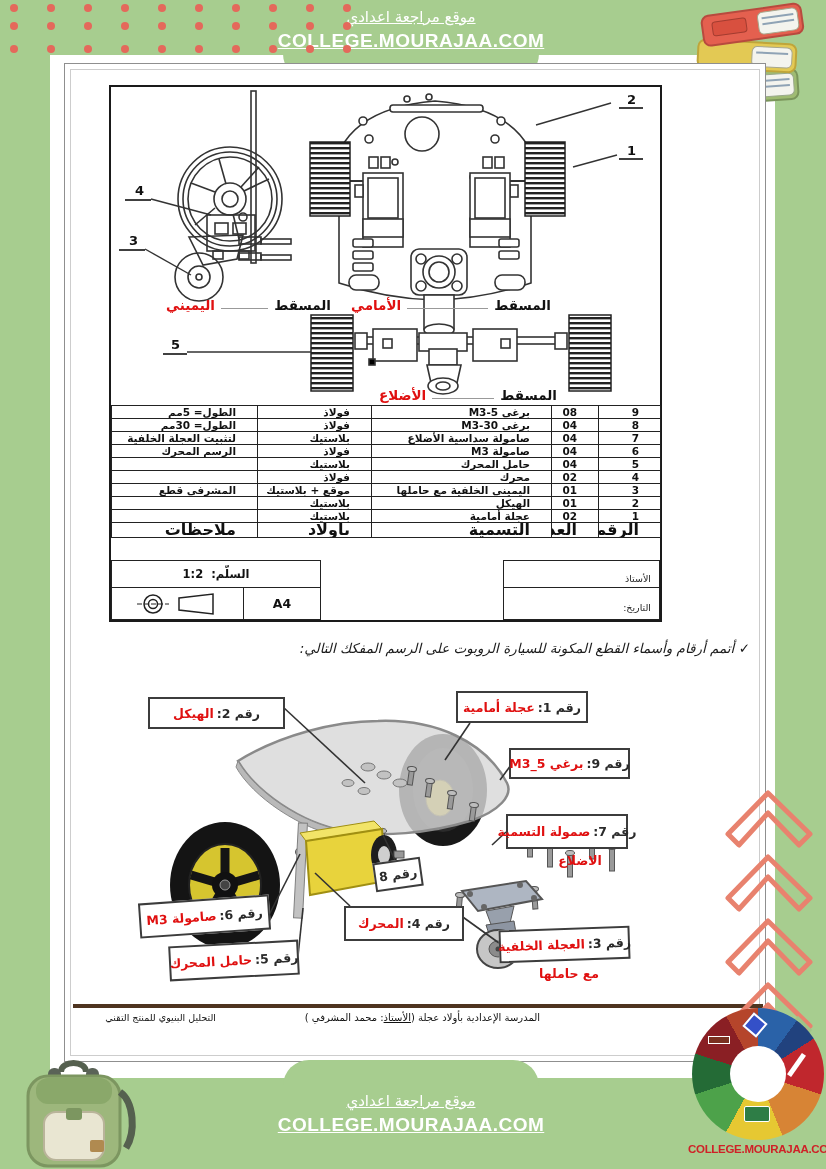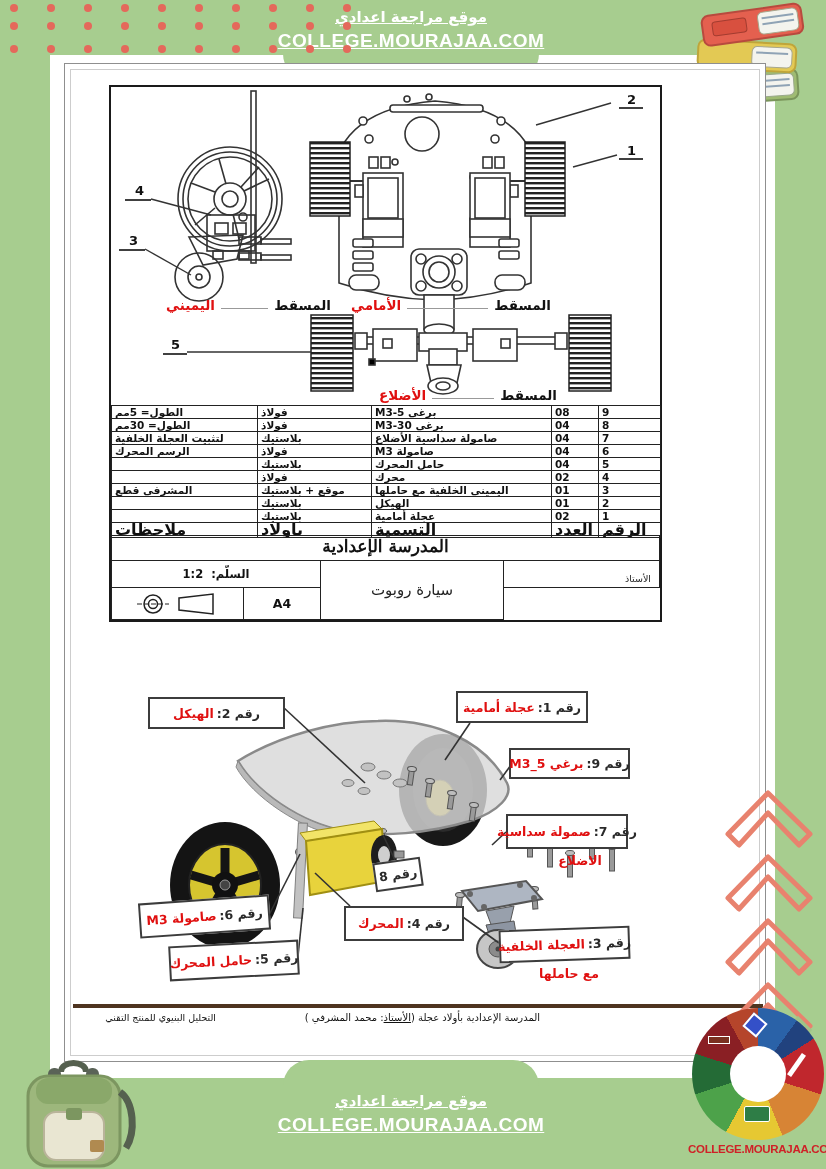--- a/index.html
+++ b/index.html
@@ -10,32 +10,32 @@
   }
   *{box-sizing:border-box;margin:0;padding:0}
   body{background:#fff;font-family:"DejaVu Sans",sans-serif;}
   .page{position:relative;width:826px;height:1169px;background:#fff;overflow:hidden;margin:0 auto;}
   .abs{position:absolute}
   .rtl{direction:rtl}
   .band{background:var(--green)}
   .strip{background:var(--green)}
   .tab-top{background:var(--green);border-radius:0 0 26px 26px;}
   .tab-bot{background:var(--green);border-radius:26px 26px 0 0;}
-  .ban1{color:#fff;font-weight:bold;font-size:15px;text-decoration:underline;text-align:center;direction:rtl}
+  .ban1{color:#fff;font-weight:normal;font-size:15px;text-decoration:underline;text-align:center;direction:rtl}
   .ban2{color:#fff;font-weight:bold;font-size:19px;letter-spacing:.5px;text-decoration:underline;text-align:center;font-family:"Liberation Sans",sans-serif}
   .doc-outer{border:1px solid #8f8f8f;background:#fff}
   .doc-inner{border:1px solid #cdcdcd}
   .frame{border:2px solid #1a1a1a;background:#fff}
   
   .cap{display:flex;direction:rtl;align-items:flex-end;font-weight:bold;font-size:13.5px;color:#111}
   .cap .gap{flex:1;border-bottom:1.2px solid #999;margin:0 6px 4px 6px;height:8px}
   .red{color:var(--red)}
   
   table.parts{border-collapse:collapse;table-layout:fixed;direction:rtl;width:549px;font-weight:bold;font-size:10.5px;color:#111}
-  table.parts td{border:1px solid #222;height:13px;padding:0 3px;text-align:left;overflow:hidden;white-space:nowrap;line-height:12px}
+  table.parts td{border:1px solid #222;height:13px;padding:0 21px;text-align:right;overflow:hidden;white-space:nowrap;line-height:12px}
   table.parts tr.hdr td{height:15px;font-size:16px}
   
   .tb{position:absolute;border:1px solid #222}
   .ornate{font-family:"DejaVu Serif",serif;font-weight:bold;font-size:17px;letter-spacing:1px;color:#111}
   .smalllbl{font-size:9.5px;color:#222}
   
   .instruction{direction:rtl;text-align:right;font-style:italic;font-size:13.5px;color:#1b1b1b}
   
   .lbl{position:absolute;background:#fff;border:2px solid #3c3c3c;display:flex;direction:rtl;align-items:center;justify-content:center;gap:3px;font-weight:bold;white-space:nowrap;padding:1px 5px;font-size:12.5px}
   .lbl .n{color:#2a2a2a}
@@ -352,49 +352,50 @@
         <tr class="hdr">
           <td>الرقم</td>
             <td>العدد</td>
             <td>التسمية</td>
             <td>بأولاد</td>
             <td>ملاحظات</td>
         </tr>
       </tbody>
     </table>
 
-    <div class="tb rtl" style="left:0;top:448px;width:549px;height:26px;text-align:center">
-      <span class="ornate">المدرسة الإعدادية</span>
-    </div>
 
     <div class="tb rtl" style="left:392px;top:473px;width:157px;height:28px;padding:6px 8px 0 0">
       <span class="smalllbl">الأستاذ</span>
     </div>
-
-    <div class="tb rtl" style="left:209px;top:473px;width:184px;height:60px;display:flex;align-items:center;justify-content:center">
-      <span style="font-size:15px;letter-spacing:2px;color:#222">سيارة روبوت</span>
-    </div>
+    <div class="tb rtl" style="left:392px;top:500px;width:157px;height:33px;padding:8px 8px 0 0">
+      <span class="smalllbl">التاريخ:</span>
+    </div>
+
 
     <div class="tb rtl" style="left:0;top:473px;width:210px;height:28px;display:flex;align-items:center;justify-content:center;gap:8px;font-weight:bold;font-size:11.5px;color:#111">
       <span>السلّم:</span>
       <span>1:2</span>
     </div>
     <div class="tb" style="left:0;top:500px;width:133px;height:33px;display:flex;align-items:center;justify-content:center">
       <svg width="86" height="26">
         <circle cx="18" cy="13" r="9" fill="none" stroke="#222" stroke-width="1.5"></circle>
         <circle cx="18" cy="13" r="4.5" fill="none" stroke="#222" stroke-width="1.5"></circle>
         <line x1="2" y1="13" x2="34" y2="13" stroke="#222" stroke-width="1" stroke-dasharray="5,2"></line>
         <polygon points="44,7 78,3 78,23 44,19" fill="none" stroke="#222" stroke-width="1.5"></polygon>
       </svg>
     </div>
     <div class="tb" style="left:132px;top:500px;width:78px;height:33px;display:flex;align-items:center;justify-content:center;font-weight:bold;font-size:12.5px;color:#111">
       <span>A4</span>
     </div>
   </div>
 
+  <div class="abs instruction" style="left:100px;top:640px;width:650px">
+    <span style="font-style:normal;font-weight:bold">✓</span>
+    <span>أتمم أرقام وأسماء القطع المكونة للسيارة الروبوت على الرسم المفكك التالي:</span>
+  </div>
 
   <svg class="abs" style="left:130px;top:683px" width="575" height="320">
 
     <g>
       <ellipse cx="313" cy="107" rx="44" ry="56" fill="#181818"></ellipse>
       <ellipse cx="313" cy="107" rx="30" ry="42" fill="#2b2b2b"></ellipse>
       <ellipse cx="310" cy="115" rx="14" ry="18" fill="#c0aa20" stroke="#6b5e10"></ellipse>
     </g>
 
     <g>
@@ -517,21 +518,21 @@
   <div class="lbl" style="left:456px;top:691px;width:132px;height:32px">
     <span class="n">رقم 1:</span>
     <span class="nm">عجلة أمامية</span>
   </div>
   <div class="lbl" style="left:509px;top:748px;width:121px;height:31px">
     <span class="n">رقم 9:</span>
     <span class="nm">برغي M3_5</span>
   </div>
   <div class="lbl" style="left:506px;top:814px;width:122px;height:35px">
     <span class="n">رقم 7:</span>
-    <span class="nm">صمولة سداسية</span>
+    <span class="nm">صمولة التسمية</span>
   </div>
   <div class="sub" style="left:535px;top:853px;width:90px">الاضلاع</div>
   <div class="lbl" style="left:374px;top:860px;width:48px;height:29px;transform:rotate(-8deg)">
     <span class="n">رقم 8</span>
   </div>
   <div class="lbl" style="left:139px;top:899px;width:131px;height:35px;transform:rotate(-4deg)">
     <span class="n">رقم 6:</span>
     <span class="nm">صامولة M3</span>
   </div>
   <div class="lbl" style="left:344px;top:906px;width:120px;height:35px">

